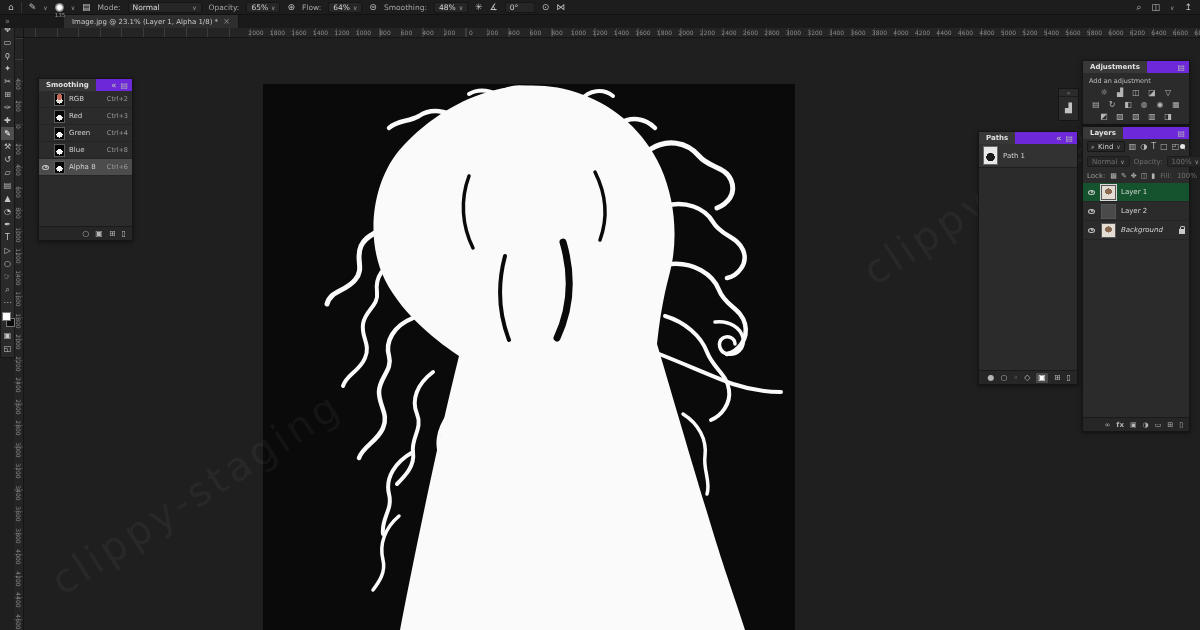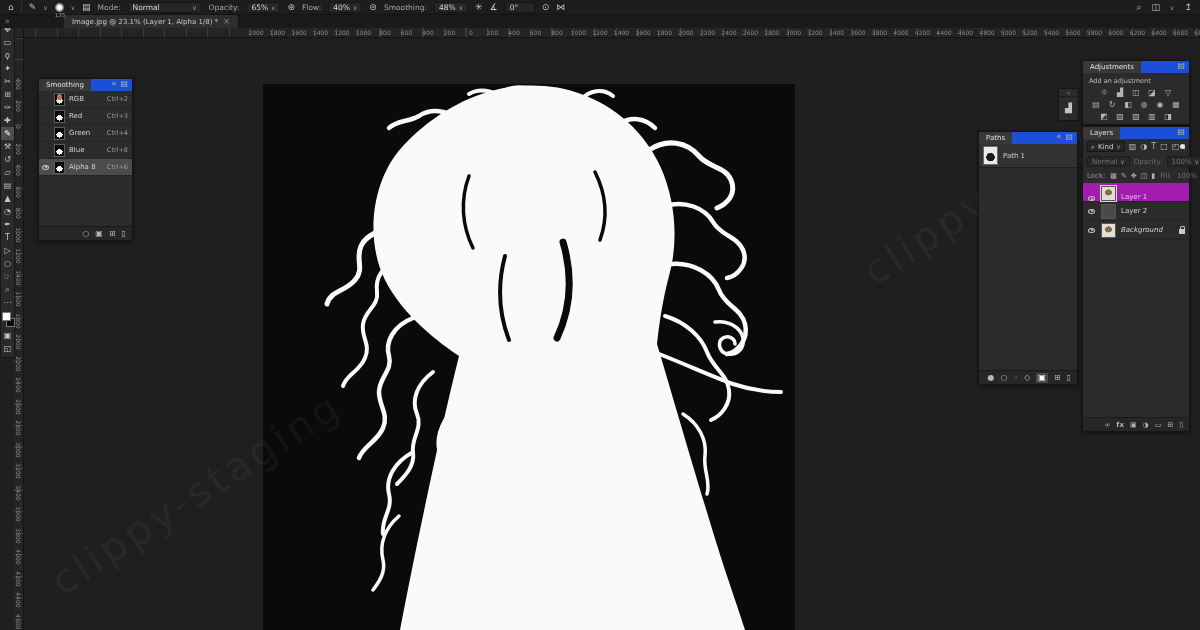--- a/index.html
+++ b/index.html
@@ -48,21 +48,21 @@
   .sw-fg { position:absolute; left:0; top:0; width:9px; height:9px; background:#ffffff; border:1px solid #777; z-index:2; }
   .sw-bg { position:absolute; right:0; bottom:0; width:9px; height:9px; background:#0a0a0a; border:1px solid #777; }
   
   .pasteboard { position:absolute; left:24px; top:38px; width:1176px; height:592px; background:#1f1f1f; z-index:1; }
   .canvas { position:absolute; left:263px; top:84px; width:532px; height:546px; background:#0a0a0a; z-index:2; }
   .watermark { position:absolute; z-index:5; font-size:40px; letter-spacing:4px;
     color:rgba(255,255,255,0.045); transform:rotate(-33deg); white-space:nowrap; pointer-events:none; }
   
   .panel { position:absolute; background:#2b2b2b; border:1px solid #151515;
     box-shadow:0 1px 4px rgba(0,0,0,.5); z-index:10; }
-  .panel-header { height:12px; background:#1d4ed8; display:flex; align-items:flex-start; font-size:7px; }
+  .panel-header { height:12px; background:#6d28d9; display:flex; align-items:flex-end; font-size:7px;font-weight:bold; }
   .panel-tab { background:#383838; height:12px; display:flex; align-items:center;
     padding:0 7px; color:#e2e2e2; }
   .ph-right { margin-left:auto; display:flex; gap:4px; padding-right:4px; color:#9a9a9a; font-size:7px; }
   .icon-btn { color:#b5b5b5; font-size:8px; line-height:10px; text-align:center; cursor:pointer; }
   .panel-bottom { position:absolute; left:0; right:0; bottom:0; height:14px; background:#262626;
     border-top:1px solid #1a1a1a; display:flex; align-items:center; justify-content:flex-end;
     gap:6px; padding:0 6px; }
   .panel-bottom .icon-btn.active { background:#4a4a4a; padding:0 2px; border-radius:1px; color:#fff; }
   
   .ch-row { display:flex; align-items:center; height:17px; padding:0 4px 0 2px; gap:4px;
@@ -94,21 +94,21 @@
   .lyr-toggle { width:9px; height:6px; border-radius:3px; background:#6e6e6e; position:relative; margin-left:1px; }
   .lyr-toggle::after { content:''; position:absolute; right:0.5px; top:0.5px; width:5px; height:5px;
     border-radius:50%; background:#e8e8e8; }
   .lyr-row2 { display:flex; align-items:center; gap:4px; padding:2px 4px; color:#6f6f6f; font-size:7px; }
   .dimbox { background:#262626; border:1px solid #1c1c1c; border-radius:2px; height:11px;
     display:flex; align-items:center; gap:3px; padding:0 4px; color:#6f6f6f; }
   .lock-row { display:flex; align-items:center; gap:5px; padding:2px 4px; font-size:7px; color:#9a9a9a; }
   .lock-row .icon-btn { font-size:7px; }
   .layer-row { display:flex; align-items:center; gap:5px; height:19px; padding:0 4px;
     border-bottom:1px solid #242424; cursor:pointer; font-size:7px; }
-  .layer-row.sel { background:#a21caf;align-items:flex-end; }
+  .layer-row.sel { background:#14532d; }
   .lyr-thumb { width:15px; height:15px; border:1px solid #555; background:#e4ddd3;
     background-image:radial-gradient(ellipse 50% 42% at 50% 42%, #8a6b52 0 55%, transparent 57%); }
   .lyr-thumb.gray { background:#4a4a4a; background-image:none; }
   .layer-row.sel .lyr-thumb { outline:1px solid #d8d8d8; }
   .lyr-name { flex:1; color:#d8d8d8; }
   .lyr-name.ital { font-style:italic; }
   .padlock { width:6px; height:5px; background:#c9c9c9; position:relative; margin-top:3px; }
   .padlock::before { content:''; position:absolute; top:-3px; left:1px; width:3px; height:3px;
     border:1px solid #c9c9c9; border-bottom:none; border-radius:2px 2px 0 0; }
   
@@ -136,21 +136,21 @@
     <span class="chev">∨</span>
   </span>
   <span>Opacity:</span>
   <span class="ob-box">
     <span>65%</span>
     <span class="chev">∨</span>
   </span>
   <span class="ob-icon">⊛</span>
   <span>Flow:</span>
   <span class="ob-box">
-    <span>40%</span>
+    <span>64%</span>
     <span class="chev">∨</span>
   </span>
   <span class="ob-icon">⊜</span>
   <span>Smoothing:</span>
   <span class="ob-box">
     <span>48%</span>
     <span class="chev">∨</span>
   </span>
   <span class="ob-icon">✳</span>
   <span class="ob-icon">∡</span>

